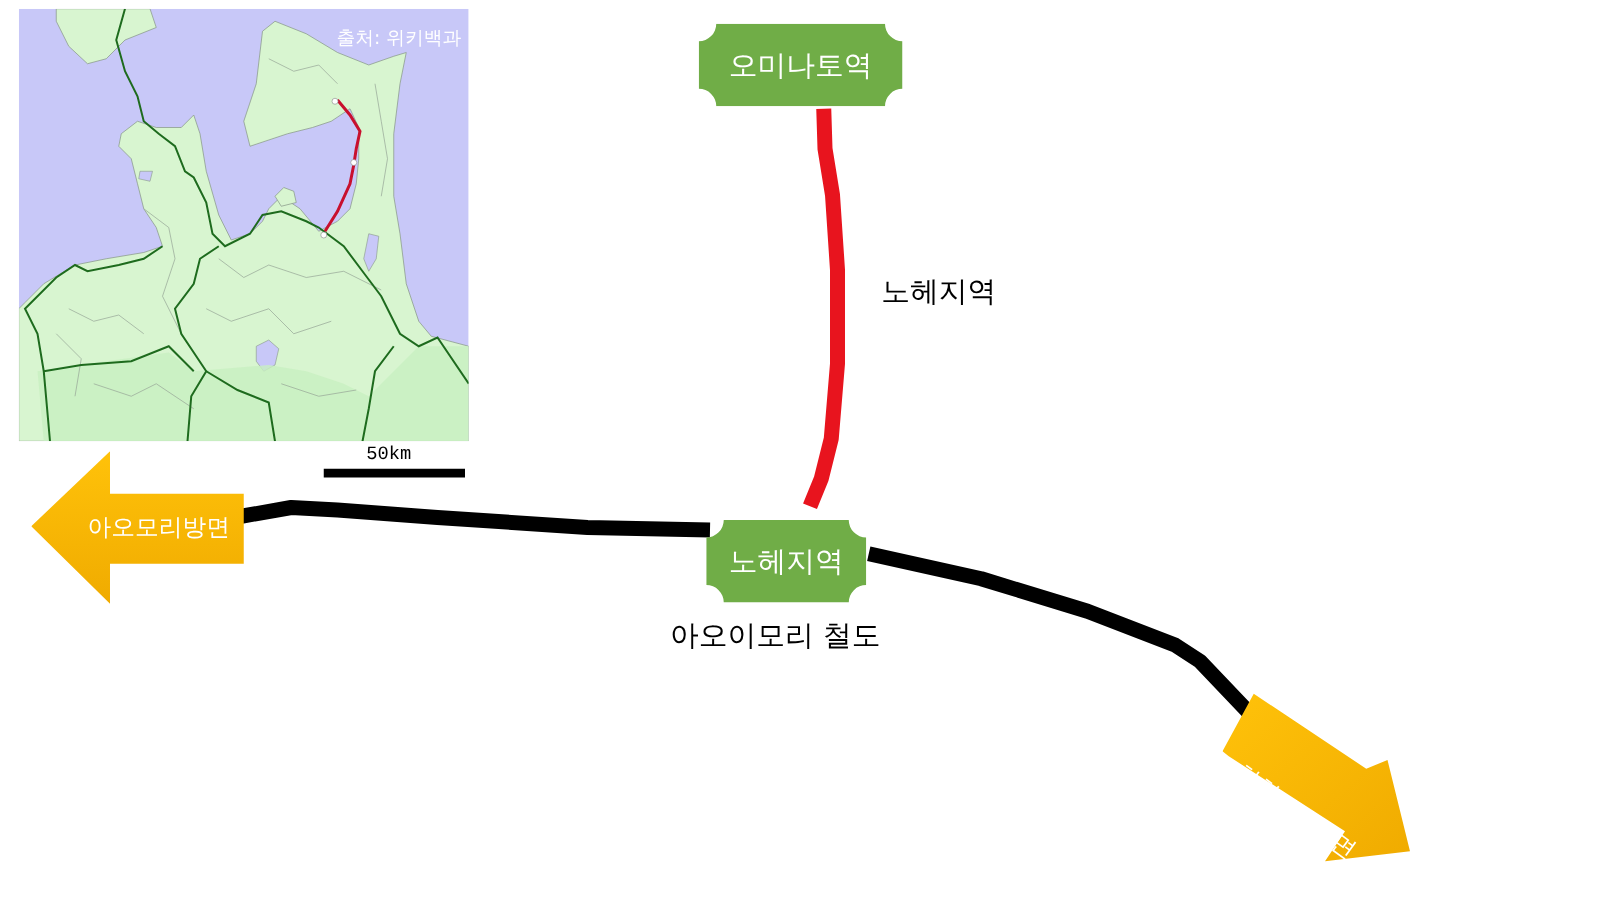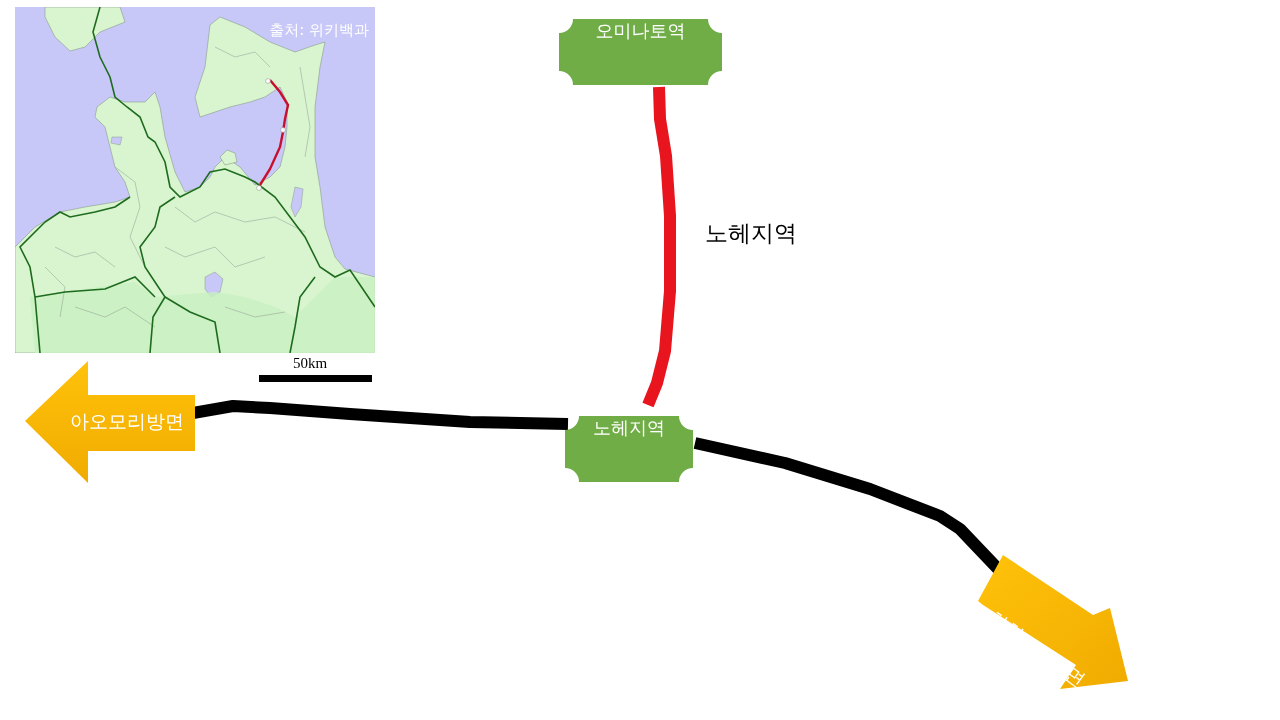--- a/index.html
+++ b/index.html
@@ -4,23 +4,23 @@
   <style>
     html, body { margin: 0; padding: 0; }
     body {
       width: 1280px; height: 720px; position: relative; overflow: hidden;
       background: #ffffff;
       font-family: "DejaVu Sans", "Liberation Sans", sans-serif;
     }
     #canvas { position: absolute; left: 0; top: 1px; width: 1056px; height: 720px; }
     .map-wrap { position: absolute; left: 15px; top: 6px; width: 360px; height: 346px; overflow: hidden; }
     .map-source { position: absolute; right: 6px; top: 14px; color: #ffffff; font-size: 15px; }
-    .scale-label { position: absolute; left: 293px; top: 354px; font-size: 15px; color: #000; font-family: Liberation Serif, serif; }
+    .scale-label { position: absolute; left: 293px; top: 354px; font-size: 15px; color: #000; font-family: Liberation Mono, monospace; }
     .scale-bar { position: absolute; left: 259px; top: 374px; width: 113px; height: 7px; background: #000; }
-    .station { position: absolute; display: flex; align-items: flex-start; justify-content: center; color: #ffffff; font-size: 18px; }
+    .station { position: absolute; display: flex; align-items: center; justify-content: center; color: #ffffff; font-size: 23px; }
     .station svg { position: absolute; left: 0; top: 0; }
     .station span { position: relative; }
     .line-label { position: absolute; color: #000; font-size: 23px; white-space: nowrap; }
     .arrow-label { position: absolute; color: #ffffff; font-size: 19px; white-space: nowrap; }
   </style>
 </head>
 <body>
 
 <div id="canvas">
 
@@ -88,20 +88,21 @@
   </div>
 
   <div class="station" style="left:565px;top:405px;width:128px;height:66px;margin-top:10px;">
     <svg width="128" height="66" viewBox="0 0 128 66">
       <path d="M14,0 L114,0 A14,14 0 0 0 128,14 L128,52 A14,14 0 0 0 114,66 L14,66 A14,14 0 0 0 0,52 L0,14 A14,14 0 0 0 14,0 Z" fill="#70ad47"></path>
     </svg>
     <span>노헤지역</span>
   </div>
 
   <div class="line-label" style="left:705px;top:217px;">노헤지역</div>
+  <div class="line-label" style="left:536px;top:492px;">아오이모리 철도</div>
 
   <svg width="175" height="125" viewBox="0 0 175 125" style="position:absolute;left:25px;top:360px;">
     <defs>
       <linearGradient id="gl" x1="0" y1="0" x2="0" y2="1">
         <stop offset="0" stop-color="#ffc20a"></stop>
         <stop offset="1" stop-color="#f0ab00"></stop>
       </linearGradient>
     </defs>
     <path d="M0,60 L63,0 L63,34 L170,34 L170,90 L63,90 L63,122 Z" fill="url(#gl)"></path>
   </svg>

